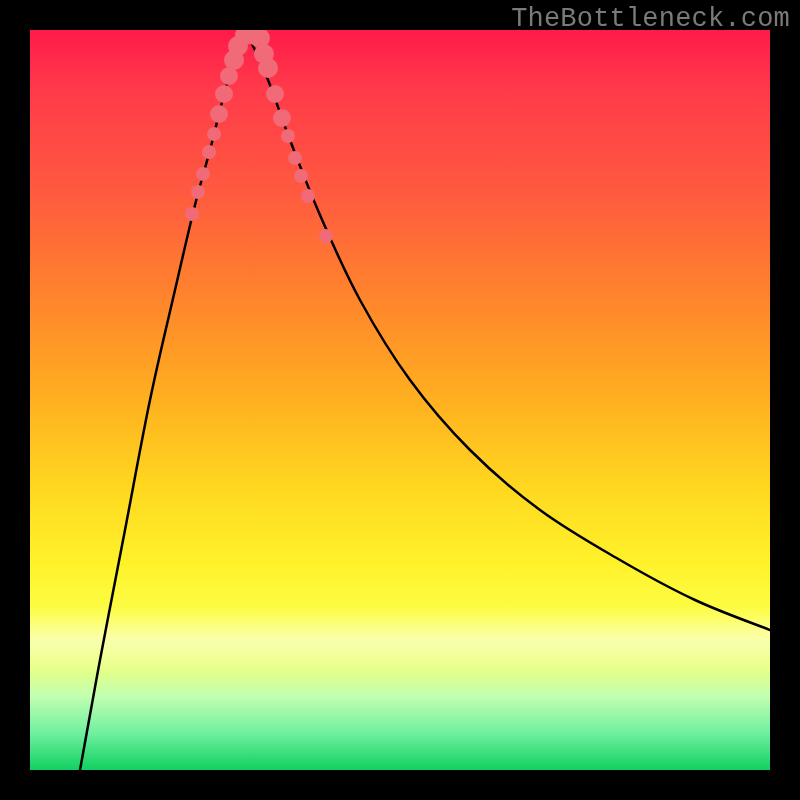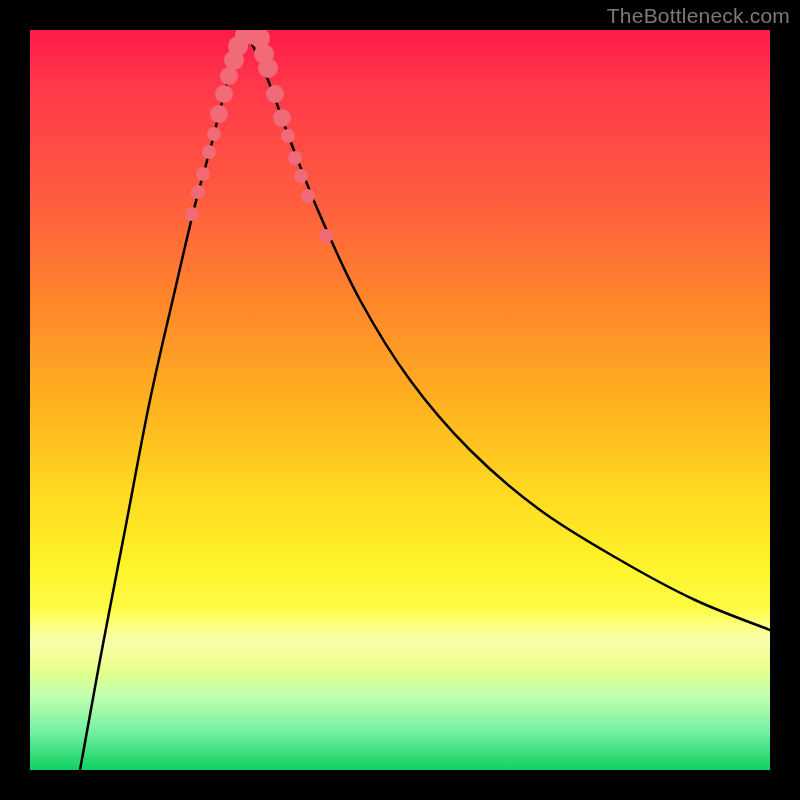--- a/index.html
+++ b/index.html
@@ -54,23 +54,24 @@
   }
   svg.curve {
     position: absolute;
     inset: 0;
   }
   .watermark {
     position: absolute;
     top: 4px;
     right: 10px;
     color: #7a7a7a;
-    font-size: 21px;
+    font-size: 27px;
     letter-spacing: 0.2px;
     user-select: none;
+    font-family: Liberation Mono, monospace;
   }
 </style>
 </head>
 <body>
 
 <div class="frame">
   <div class="gradient"></div>
   <div class="pale-band"></div>
   <svg class="curve" viewBox="0 0 740 740" preserveAspectRatio="none">
     <g id="series-group">

